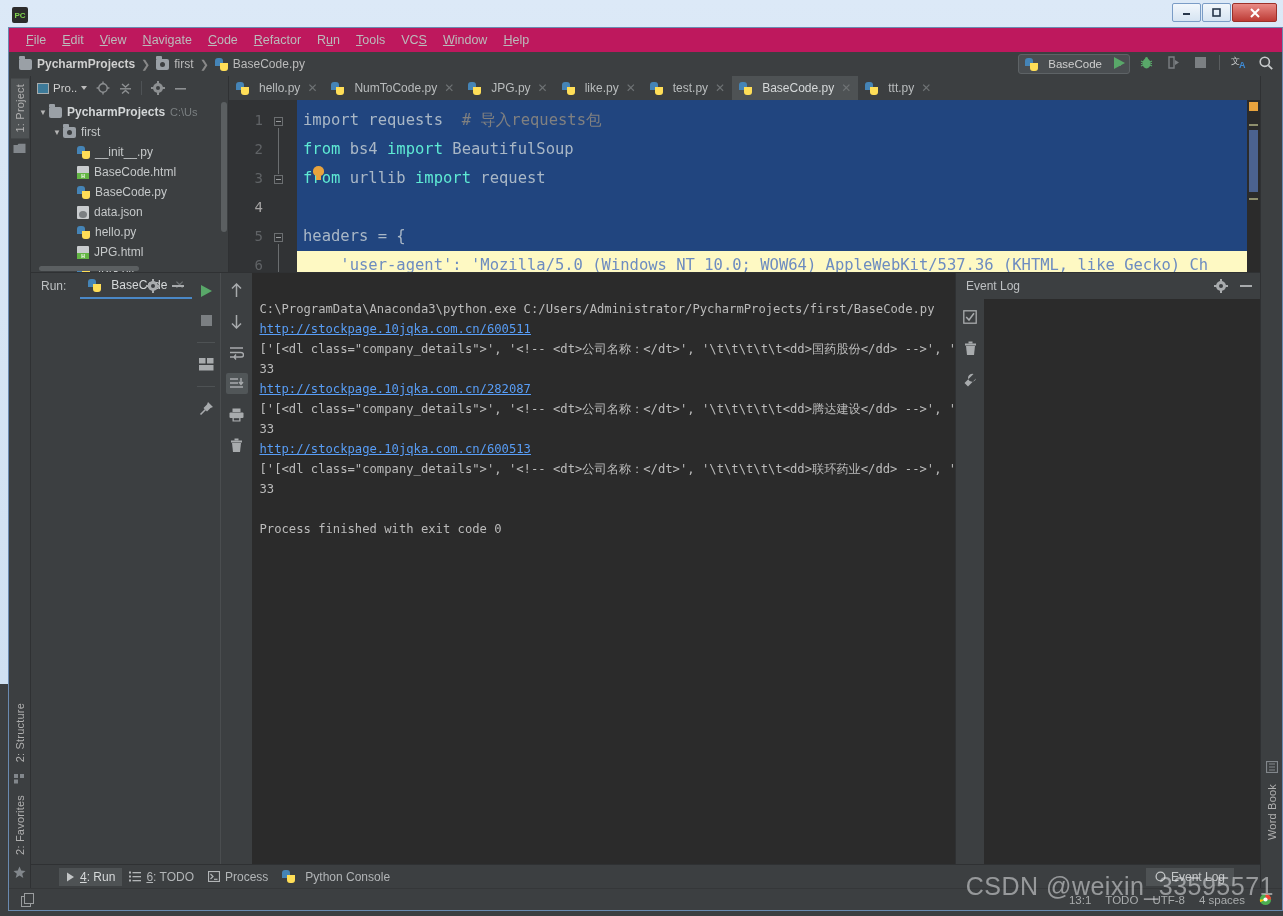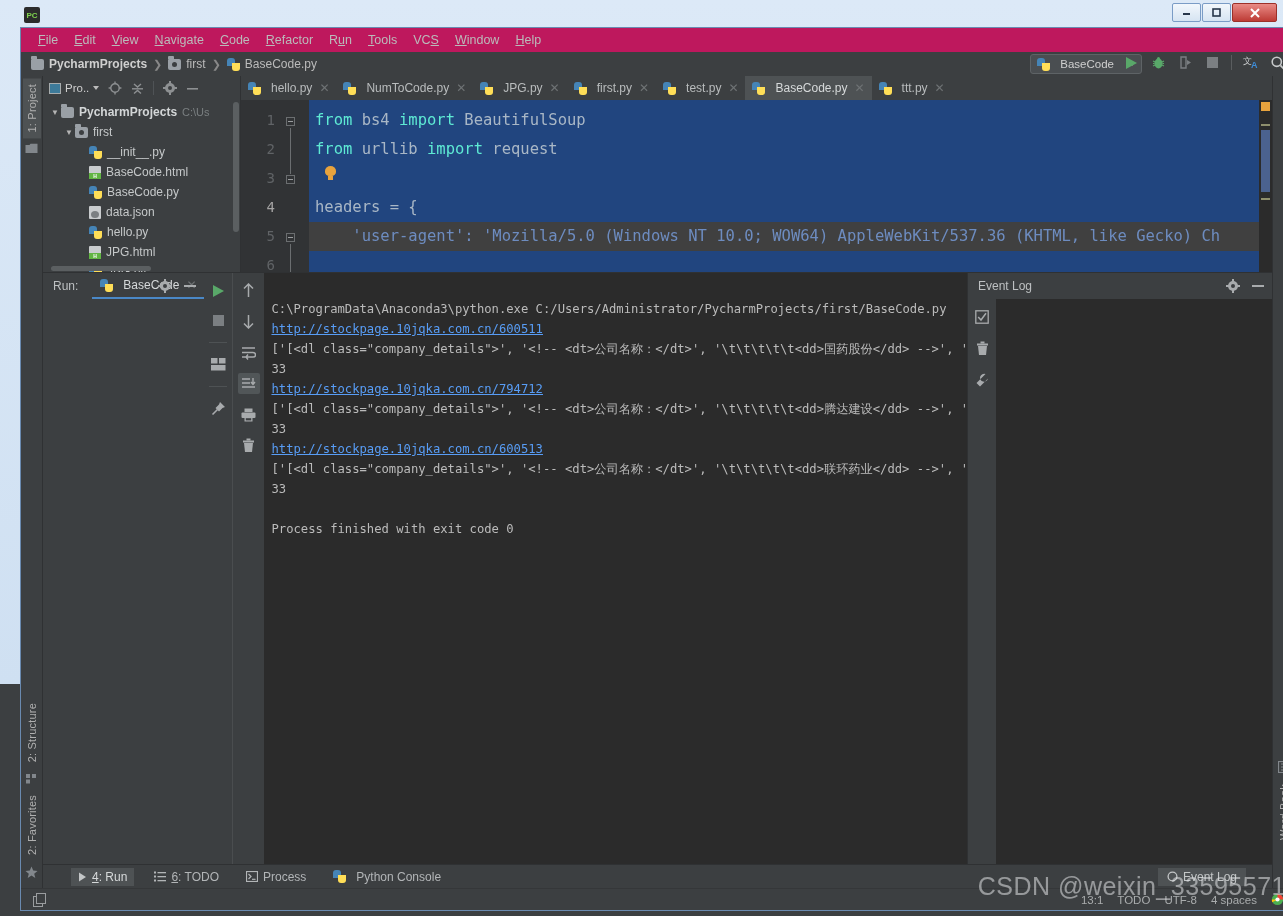--- a/index.html
+++ b/index.html
@@ -6,21 +6,21 @@
   html, body {
     width: 1283px; height: 916px;
     background: #3c3f41;
     font-family: "Liberation Sans", sans-serif;
     overflow: hidden;
   }
   #app {
     position: relative;
     width: 1283px; height: 684px;
     background: linear-gradient(#dce9f7, #cfe0f2);
-    padding: 3px 4px 4px 20px;
+    padding: 3px 4px 4px 8px;
   }
 
   
   .titlebar {
     height: 24px; display: flex; align-items: center;
     padding-left: 4px;
     position: relative;
   }
   .title-icon {
     width: 16px; height: 16px; margin-right: 6px;
@@ -206,21 +206,21 @@
     border: 1px solid #6b6e70; background: #313335;
   }
   .fold::after { content:''; position:absolute; left:1px; top:3px; width:5px; height:1px; background:#9a9d9f; }
   .fold-line { position:absolute; right:18px; width:1px; background:#6b6e70; }
   .code-area {
     flex: 1; position: relative; background: #21457f;
     font-family: "DejaVu Sans Mono", monospace; font-size: 15.5px;
     padding-top: 6px; overflow: hidden;
   }
   .cline { height: 29px; line-height: 29px; white-space: pre; padding-left: 6px; }
-  .cline.sel6 { background: #404040; color: #6d8cc0; }
+  .cline.sel6 { background: #fef9c3; color: #6d8cc0; }
   .kw { color: #5eead4; }
   .ident { color: #a9b7c6; }
   .cmt { color: #808080; }
   .bulb {
     position: absolute; left: 16px; top: 66px; width: 11px; height: 14px;
   }
   .bulb::before {
     content:''; position:absolute; left:0; top:0; width:11px; height:10px;
     background:#e8a33d; border-radius:50% 50% 40% 40%;
   }
@@ -292,21 +292,21 @@
   .vstrip-right {
     width: 22px; background: #3c3f41;
     border-left: 1px solid #2f3133;
     display: flex; flex-direction: column; justify-content: flex-end;
     align-items: center; padding-bottom: 4px;
   }
 
   
   .bottom-bar {
     height: 24px; background: #3c3f41; display: flex; align-items: center;
-    padding-left: 28px; gap: 13px; border-top: 1px solid #2f3133;
+    padding-left: 28px; gap: 0; border-top: 1px solid #2f3133;
     position: relative;
   }
   .btab { display: flex; align-items: center; gap: 5px; font-size: 12px; color: #b2b5b7; padding: 2px 7px;}
   .btab.active { background: #4e5254; color: #d6d9da; }
   .btab u { text-decoration: underline; }
   .evt-pill {
     position: absolute; right: 26px; display: flex; align-items: center; gap: 5px;
     background: #4e5254; padding: 2px 9px; font-size: 12px; color: #c3c6c7;
   }
 
@@ -560,21 +560,21 @@
                 <span>NumToCode.py</span>
                 <span class="tab-x">✕</span>
               </div>
               <div class="ed-tab">
                 <span class="py-ico"></span>
                 <span>JPG.py</span>
                 <span class="tab-x">✕</span>
               </div>
               <div class="ed-tab">
                 <span class="py-ico"></span>
-                <span>first.py</span>
+                <span>like.py</span>
                 <span class="tab-x">✕</span>
               </div>
               <div class="ed-tab">
                 <span class="py-ico"></span>
                 <span>test.py</span>
                 <span class="tab-x">✕</span>
               </div>
               <div class="ed-tab active">
                 <span class="py-ico"></span>
                 <span>BaseCode.py</span>
@@ -596,20 +596,21 @@
                 <div class="gln">5</div>
                 <div class="gln">6</div>
                 <div class="fold" style="top:17px"></div>
                 <div class="fold-line" style="top:28px;height:46px"></div>
                 <div class="fold" style="top:75px"></div>
                 <div class="fold" style="top:133px"></div>
                 <div class="fold-line" style="top:144px;height:30px"></div>
               </div>
 
               <div class="code-area">
+                <div class="cline"><span class="ident">import requests</span><span class="cmt">  # 导入requests包</span></div>
                 <div class="cline"><span class="kw">from</span><span class="ident"> bs4 </span><span class="kw">import</span><span class="ident"> BeautifulSoup</span></div>
                 <div class="cline"><span class="kw">from</span><span class="ident"> urllib </span><span class="kw">import</span><span class="ident"> request</span></div>
                 <div class="cline"><span class="ident"> </span></div>
                 <div class="cline"><span class="ident">headers = {</span></div>
                 <div class="cline sel6">    'user-agent': 'Mozilla/5.0 (Windows NT 10.0; WOW64) AppleWebKit/537.36 (KHTML, like Gecko) Ch</div>
                 <div class="bulb"></div>
               </div>
 
               <div class="ed-vscroll-track">
                 <div class="mark-orange"></div>
@@ -708,21 +709,21 @@
                     <path d="M2 5 L11 5 L10 14 L3 14 Z" fill="#a8abad"></path>
                   </svg>
                 </div>
               </div>
 
               <div class="console">
 <span>C:\ProgramData\Anaconda3\python.exe C:/Users/Administrator/PycharmProjects/first/BaseCode.py</span>
 <span class="clink">http://stockpage.10jqka.com.cn/600511</span>
 <span>['[&lt;dl class="company_details"&gt;', '&lt;!-- &lt;dt&gt;公司名称：&lt;/dt&gt;', '\t\t\t\t\t&lt;dd&gt;国药股份&lt;/dd&gt; --&gt;', '&lt;dt&gt;所属地域：&lt;/dt&gt;', '&lt;d</span>
 <span>33</span>
-<span class="clink">http://stockpage.10jqka.com.cn/794712</span>
+<span class="clink">http://stockpage.10jqka.com.cn/282087</span>
 <span>['[&lt;dl class="company_details"&gt;', '&lt;!-- &lt;dt&gt;公司名称：&lt;/dt&gt;', '\t\t\t\t\t&lt;dd&gt;腾达建设&lt;/dd&gt; --&gt;', '&lt;dt&gt;所属地域：&lt;/dt&gt;', '&lt;d</span>
 <span>33</span>
 <span class="clink">http://stockpage.10jqka.com.cn/600513</span>
 <span>['[&lt;dl class="company_details"&gt;', '&lt;!-- &lt;dt&gt;公司名称：&lt;/dt&gt;', '\t\t\t\t\t&lt;dd&gt;联环药业&lt;/dd&gt; --&gt;', '&lt;dt&gt;所属地域：&lt;/dt&gt;', '&lt;d</span>
 <span>33</span>
 <span></span>
 <span>Process finished with exit code 0</span>
               </div>
             </div>
           </div>

